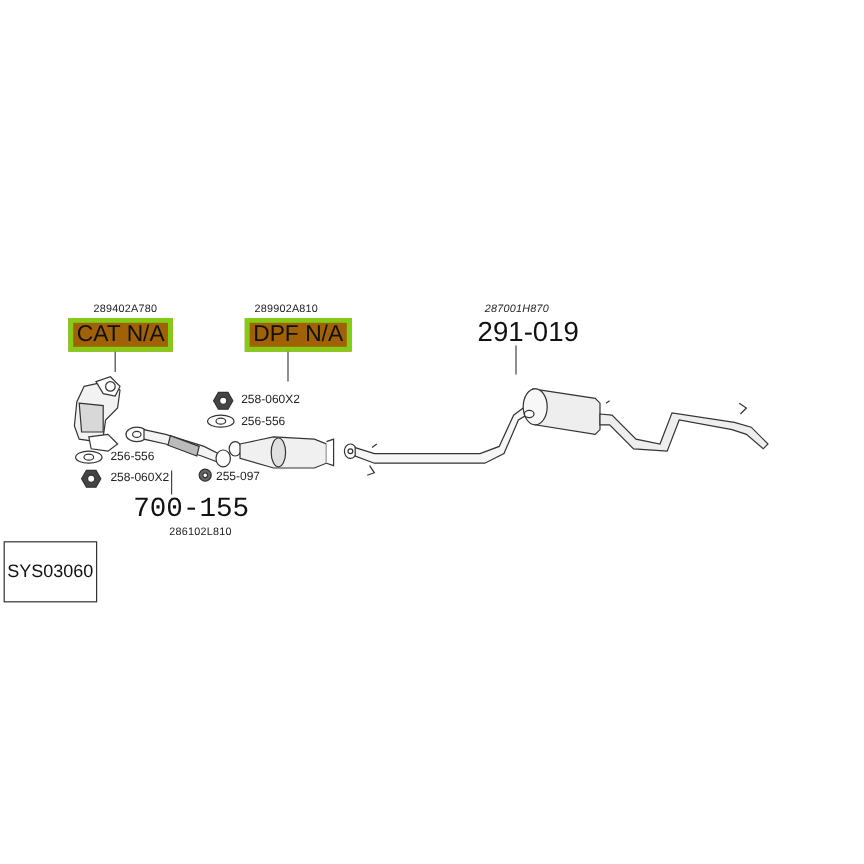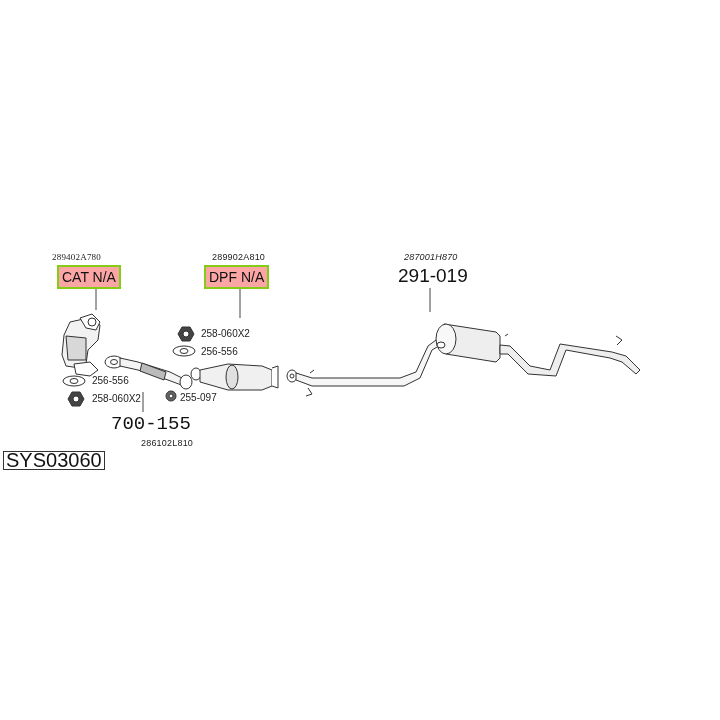--- a/index.html
+++ b/index.html
@@ -1,22 +1,22 @@
 <!DOCTYPE html>
 <html><head>
 <meta charset="utf-8">
 <style>
   html, body { margin:0; padding:0; background:#ffffff; }
   body { width:720px; height:720px; position:relative; overflow:hidden; font-family:"Liberation Sans", sans-serif; color:#111; }
   .abs { position:absolute; }
   .oe { font-size:9px; color:#222; letter-spacing:0.2px; }
-  .boxed { border:2px solid #84cc16; padding:0 3px; font-size:14px; line-height:20px; background:#fca5a5; }
-  .big { font-size:19px; line-height:20px; }
+  .boxed { border:4px solid #84cc16; padding:0 3px; font-size:19px; line-height:20px; background:#a16207; }
+  .big { font-size:23px; line-height:20px; }
   .small { font-size:10px; color:#222; }
-  .sys { font-size:20px; border:1px solid #333; padding:0 2px; line-height:17px; }
+  .sys { font-size:15px; border:1px solid #333; padding:16px 2px; line-height:17px; }
   svg.diagram { position:absolute; left:0; top:0; }
 </style>
 </head>
 <body>
 
 <svg class="diagram" width="720" height="720" viewBox="0 0 720 720">
   <g fill="none" stroke="#444" stroke-width="1">
 
     <line x1="96" y1="287" x2="96" y2="310"></line>
     <line x1="240" y1="287" x2="240" y2="318"></line>
@@ -70,21 +70,21 @@
 
     <polygon points="182,327 190,327 194,334 190,341 182,341 178,334" fill="#444"></polygon>
     <circle cx="186" cy="334" r="3" fill="#fff"></circle>
     <ellipse cx="184" cy="351" rx="11" ry="5" fill="#fff"></ellipse>
     <ellipse cx="184" cy="351" rx="4" ry="2.5" fill="#fff"></ellipse>
     <circle cx="171" cy="396" r="5" fill="#666"></circle>
     <circle cx="171" cy="396" r="2" fill="#fff"></circle>
   </g>
 </svg>
 
-<div class="abs oe" style="left:52px;top:252px;font-family:Liberation Serif, serif;">289402A780</div>
+<div class="abs oe" style="left:78px;top:252px;">289402A780</div>
 <div class="abs boxed" style="left:57px;top:265px;">CAT N/A</div>
 
 <div class="abs oe" style="left:212px;top:252px;">289902A810</div>
 <div class="abs boxed" style="left:204px;top:265px;">DPF N/A</div>
 
 <div class="abs oe" style="left:404px;top:252px;font-style:italic;">287001H870</div>
 <div class="abs big" style="left:398px;top:266px;">291-019</div>
 
 <div class="abs big" style="left:111px;top:414px;font-family:Liberation Mono, monospace;">700-155</div>
 <div class="abs oe" style="left:117px;top:438px;margin-left:24px;">286102L810</div>

